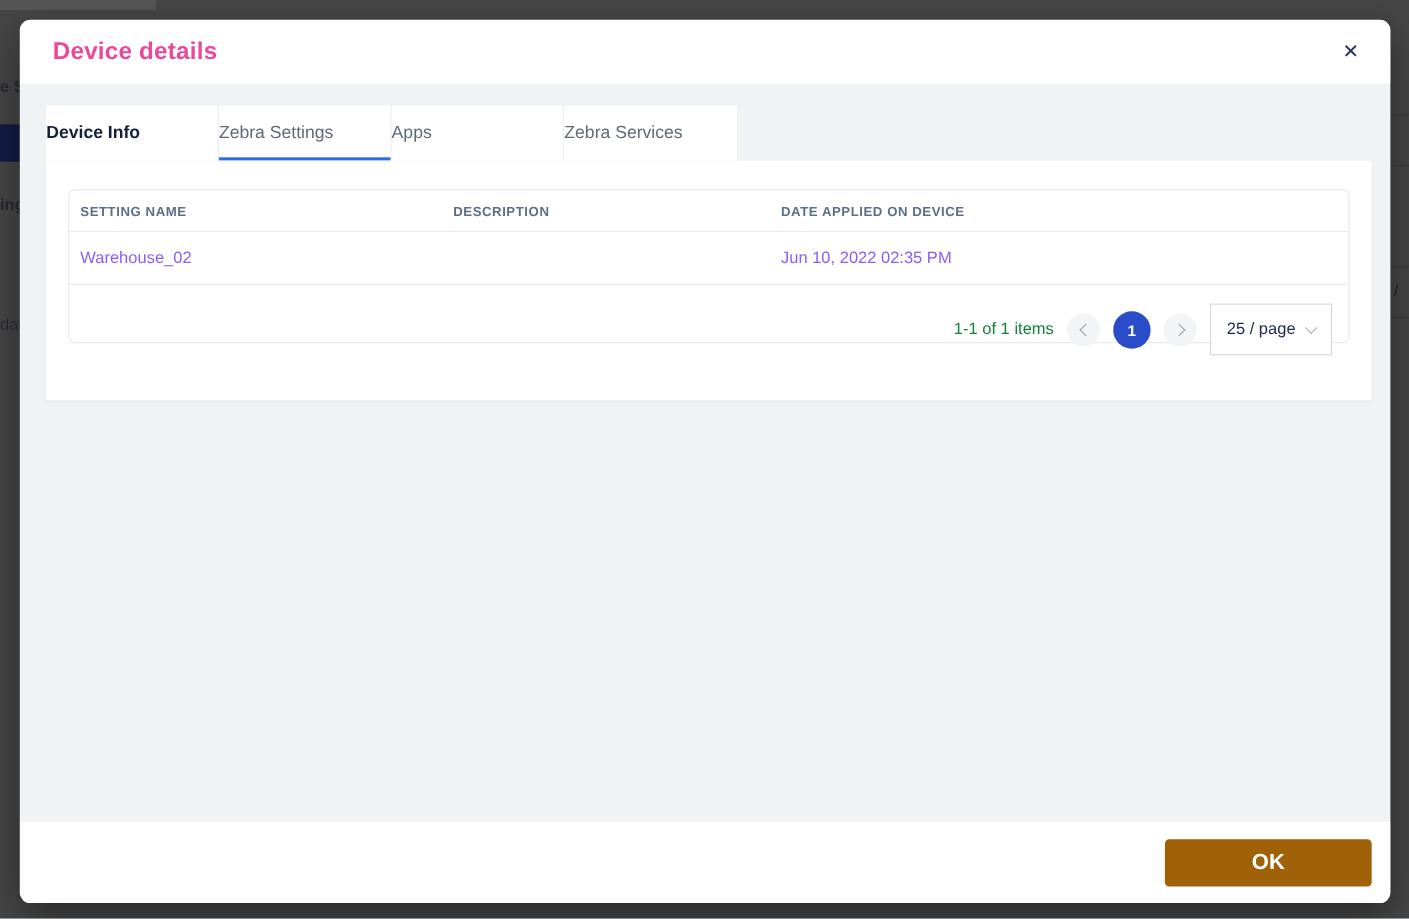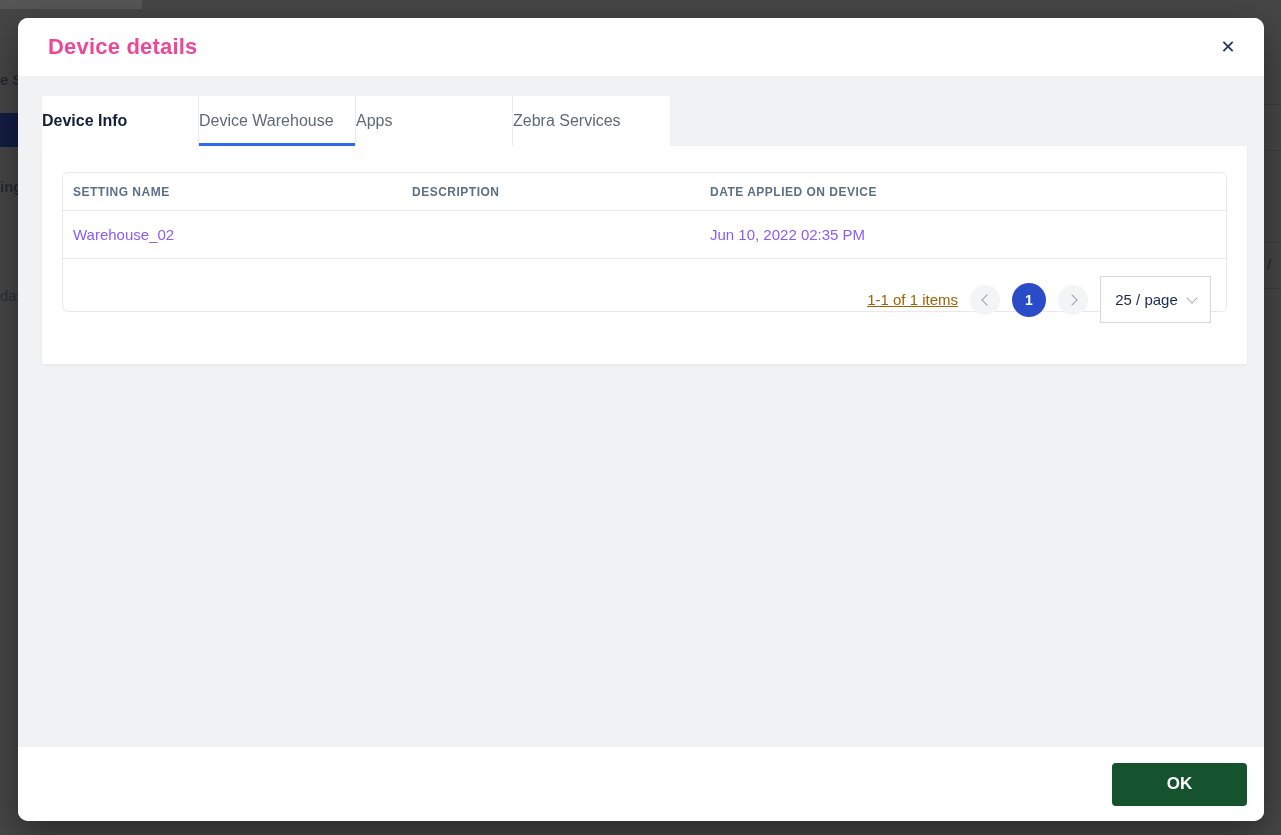--- a/index.html
+++ b/index.html
@@ -86,21 +86,21 @@
   }
   .tbody-row { height: 48px; border-bottom: 1px solid #e9eaee; }
   .td { font-size: 15px; color: #8b5cf6; padding-left: 10px; }
   .col1 { width: 339px; } .col2 { width: 298px; } .col3 { flex: 1; }
 
   
   .pagination {
     height: 81px; display: flex; align-items: center; justify-content: flex-end;
     padding-right: 15px; gap: 12px;
   }
-  .page-summary { font-size: 15px; color: #a16207; text-decoration: underline; }
+  .page-summary { font-size: 15px; color: #15803d; }
   .page-circle {
     width: 30px; height: 30px; border-radius: 50%; background: #f3f4f6;
     display: flex; align-items: center; justify-content: center; cursor: pointer;
   }
   .page-circle.current {
     width: 34px; height: 34px; background: #2b4cc8; color: #fff;
     font-size: 14px; font-weight: 700; cursor: default;
   }
   .chev {
     width: 8px; height: 8px; border-left: 1.6px solid #9aa1ab;
@@ -116,22 +116,22 @@
   }
   .page-size-label { font-size: 15px; color: #1c2950; }
 
   
   .modal-footer {
     position: absolute; left: 0; bottom: 0; width: 100%; height: 74px;
     background: #ffffff; display: flex; align-items: center;
     justify-content: flex-end; padding-right: 17px;
   }
   .ok-btn {
-    width: 135px; height: 43px; background: #14532d; color: #ffffff;
-    border: none; border-radius: 4px; font-size: 17px; font-weight: 700;
+    width: 188px; height: 43px; background: #a16207; color: #ffffff;
+    border: none; border-radius: 4px; font-size: 20px; font-weight: 700;
     font-family: "Liberation Sans", sans-serif; cursor: pointer;
     display: flex; align-items: center; justify-content: center;
   }
 </style>
 </head>
 <body>
 
 <div>
   <div class="bg-strip-top-left"></div>
   <span class="bg-frag f1">e Se</span>
@@ -151,21 +151,21 @@
     <span class="modal-title">Device details</span>
     <span class="close-btn">✕</span>
   </div>
 
   <div class="tabs">
     <div class="tab text-active">
       <span>Device Info</span>
 
     </div>
     <div class="tab indicator-active">
-      <span>Device Warehouse</span>
+      <span>Zebra Settings</span>
       <span class="indicator"></span>
     </div>
     <div class="tab">
       <span>Apps</span>
 
     </div>
     <div class="tab">
       <span>Zebra Services</span>
 
     </div>

